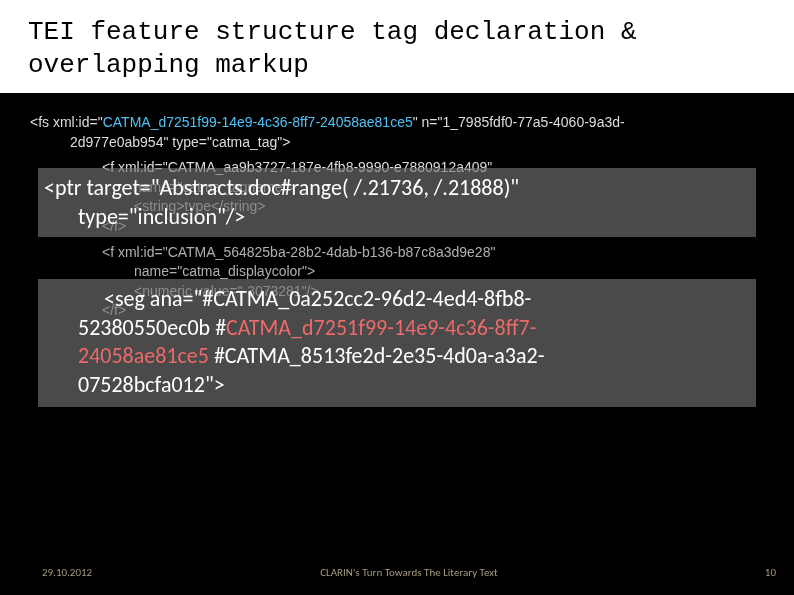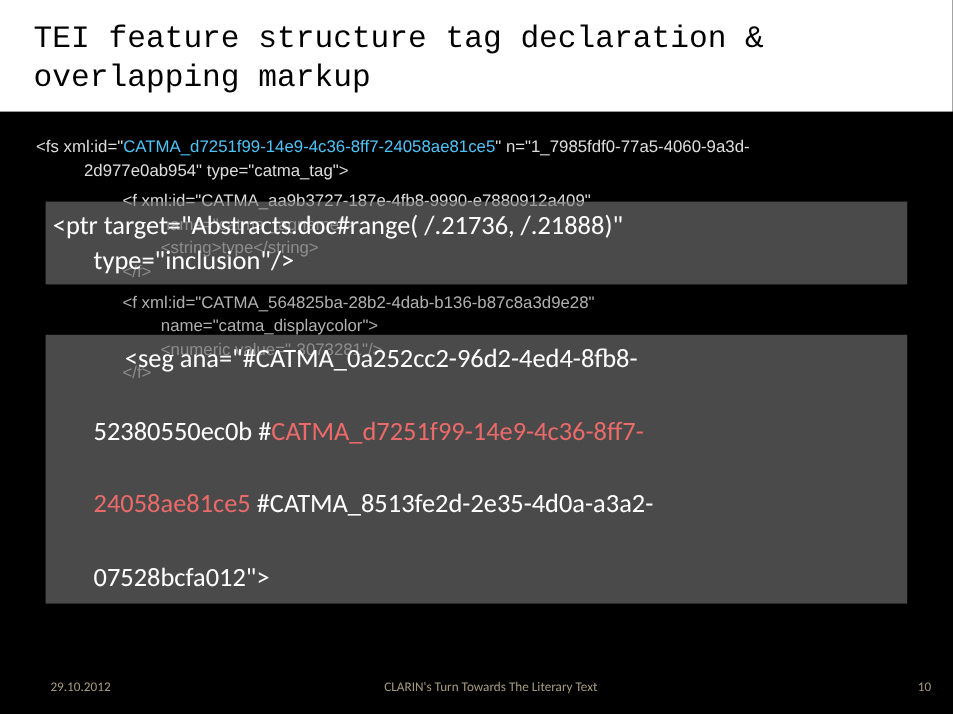--- a/index.html
+++ b/index.html
@@ -64,21 +64,21 @@
     width: 718px;
     background: rgba(120,120,120,0.62);
     color: #fff;
     font-family: "Calibri", "Segoe UI", Arial, sans-serif;
     font-size: 22px;
     line-height: 1.3;
     padding: 6px 10px 8px 6px;
     box-sizing: border-box;
   }
   .overlay2 .first { padding-left: 60px; display: block; }
-  .overlay2 .cont  { padding-left: 34px; display: block; margin-top: 32px; }
+  .overlay2 .cont  { padding-left: 34px; display: block; }
   .behind {
     color: #b0b0b0;
   }
   .footer {
     position: absolute;
     bottom: 16px;
     left: 0;
     width: 100%;
     display: flex;
     justify-content: space-between;

